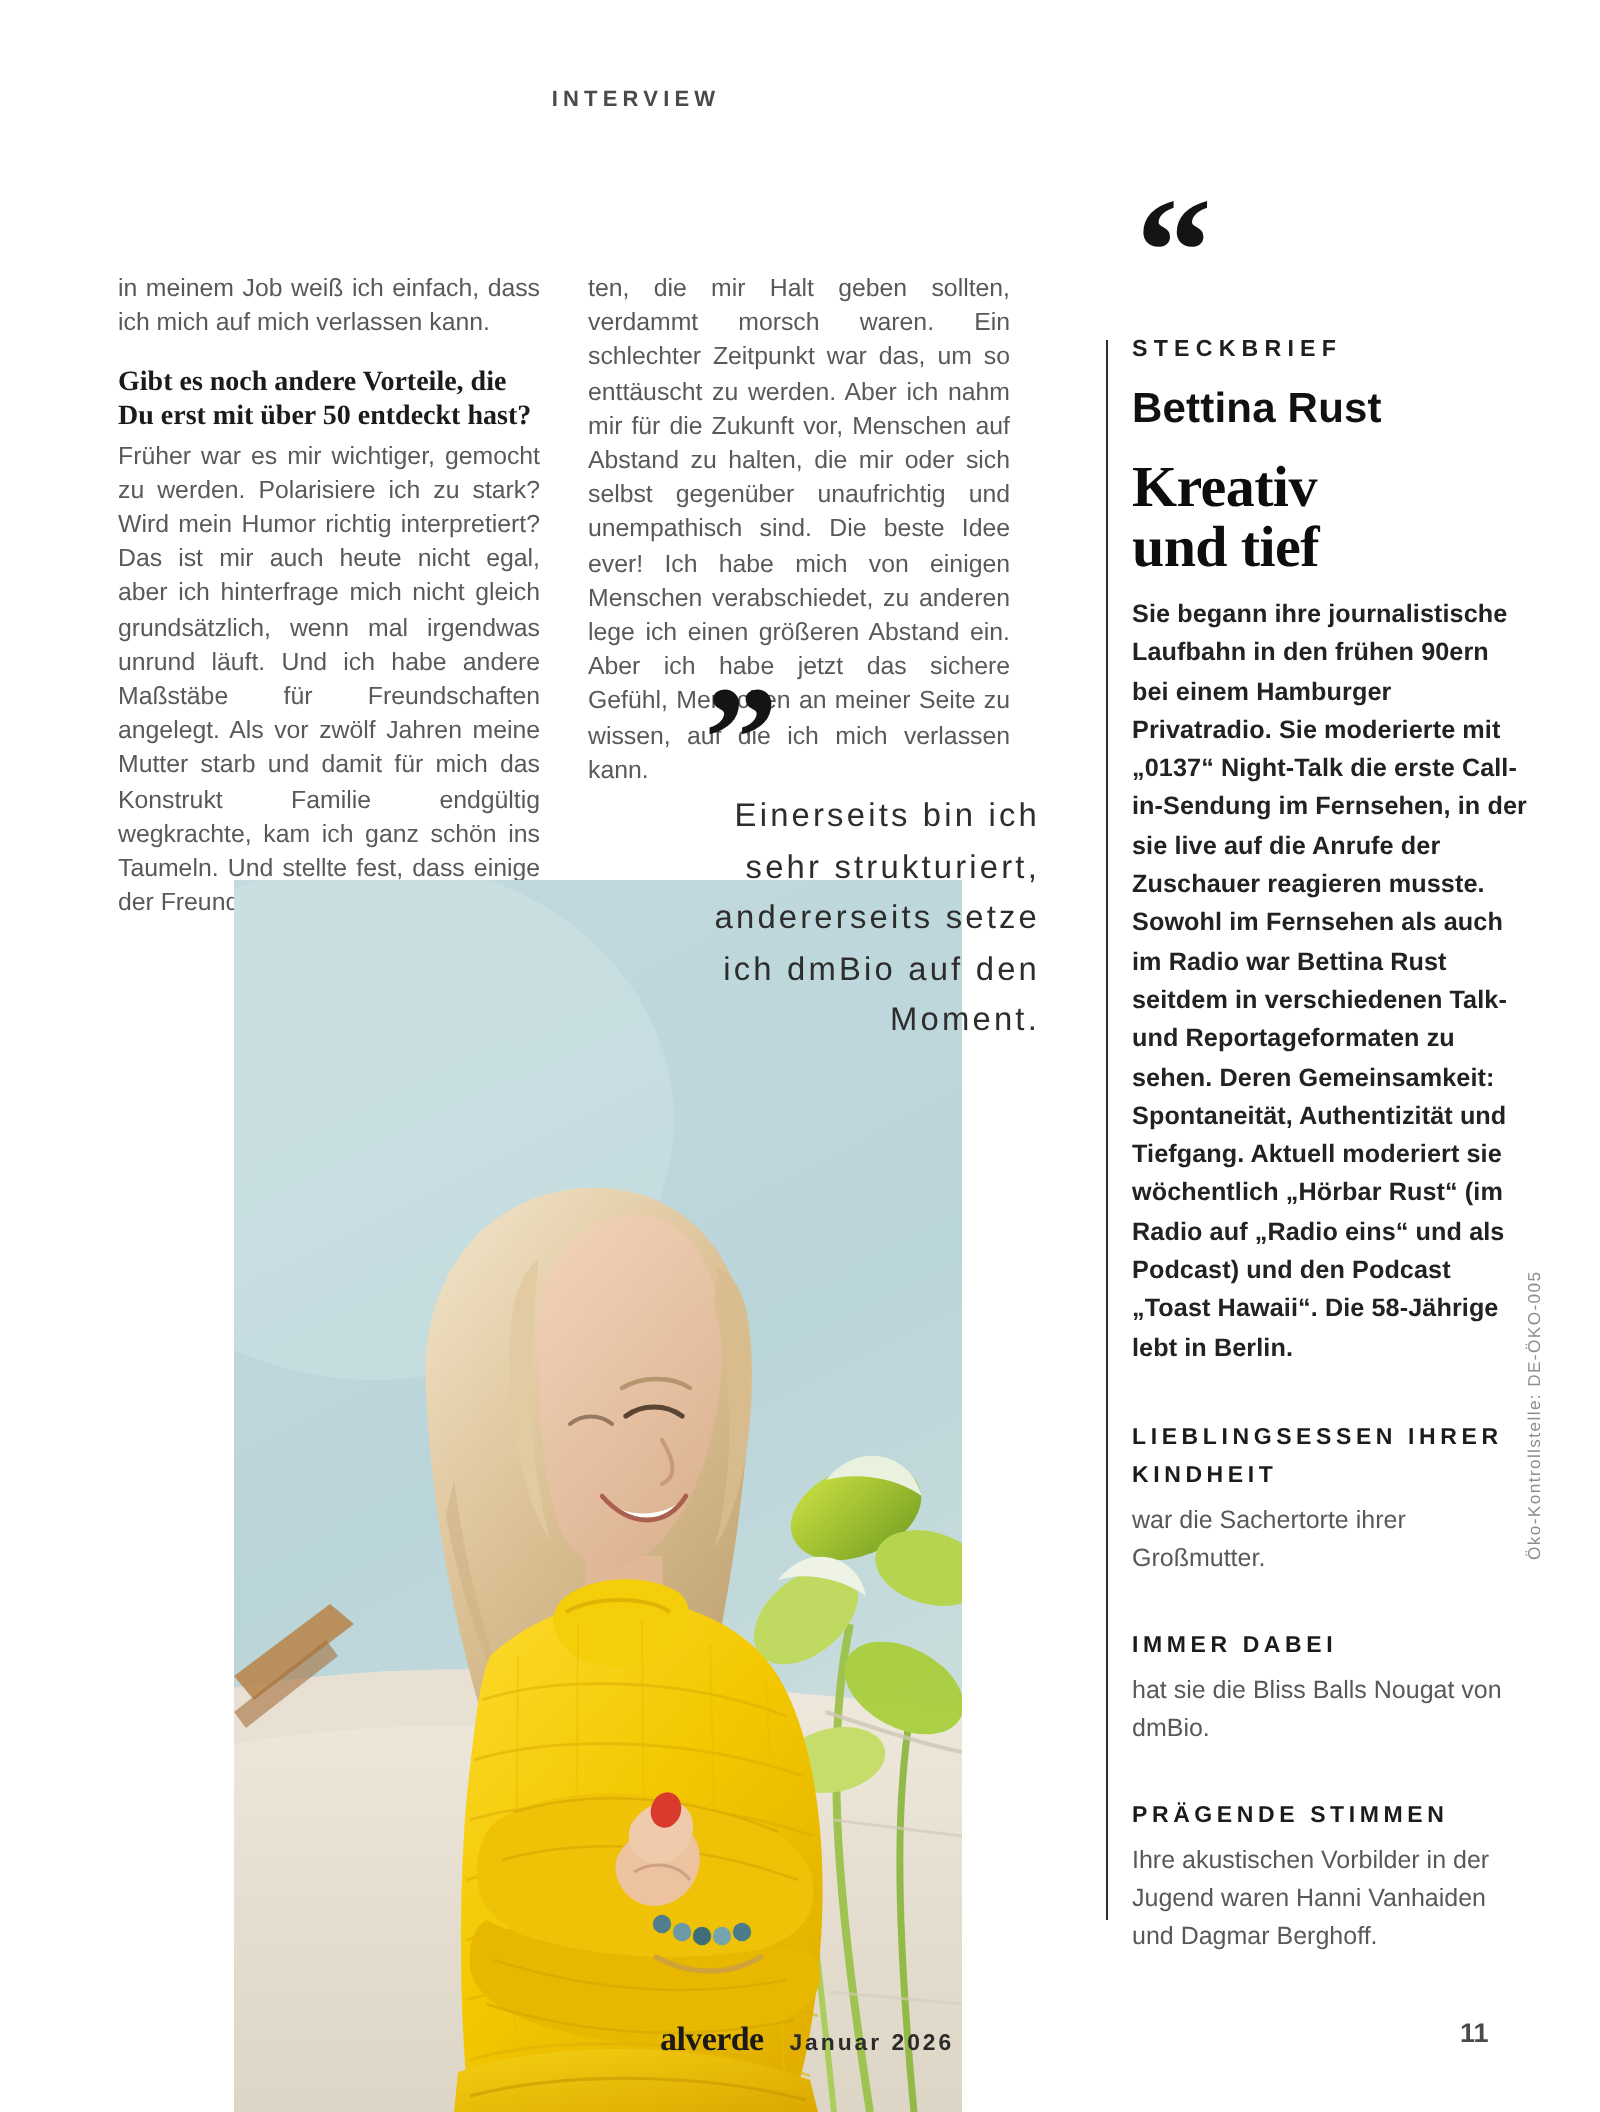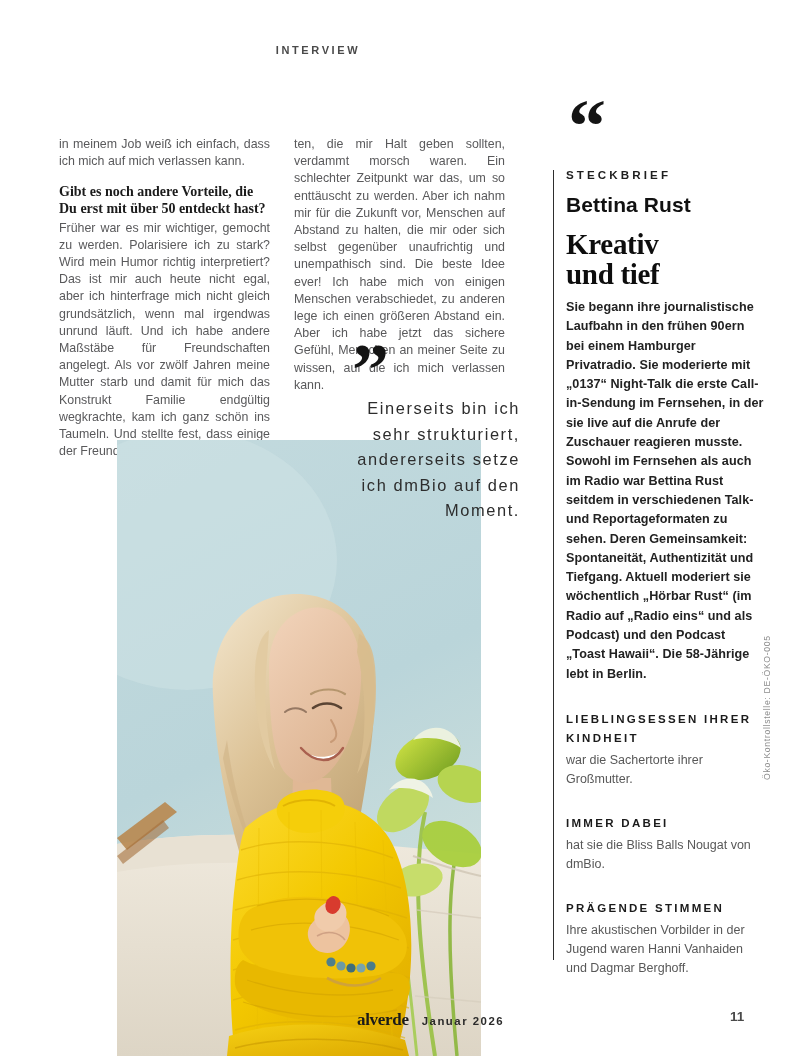--- a/index.html
+++ b/index.html
@@ -100,21 +100,20 @@
     align-items: baseline;
     gap: 13px;
     z-index: 6;
   }
   .brand {
     font-family: "Liberation Serif", serif;
     font-weight: bold;
     font-size: 17px;
     color: #1a1a1a;
     letter-spacing: -0.3px;
-    margin-left: 27px;
   }
   .issue {
     font-size: 11.4px;
     font-weight: 700;
     letter-spacing: 1.5px;
     color: #2b2b2b;
   }
   .page-number {
     position: absolute;
     left: 730px;

